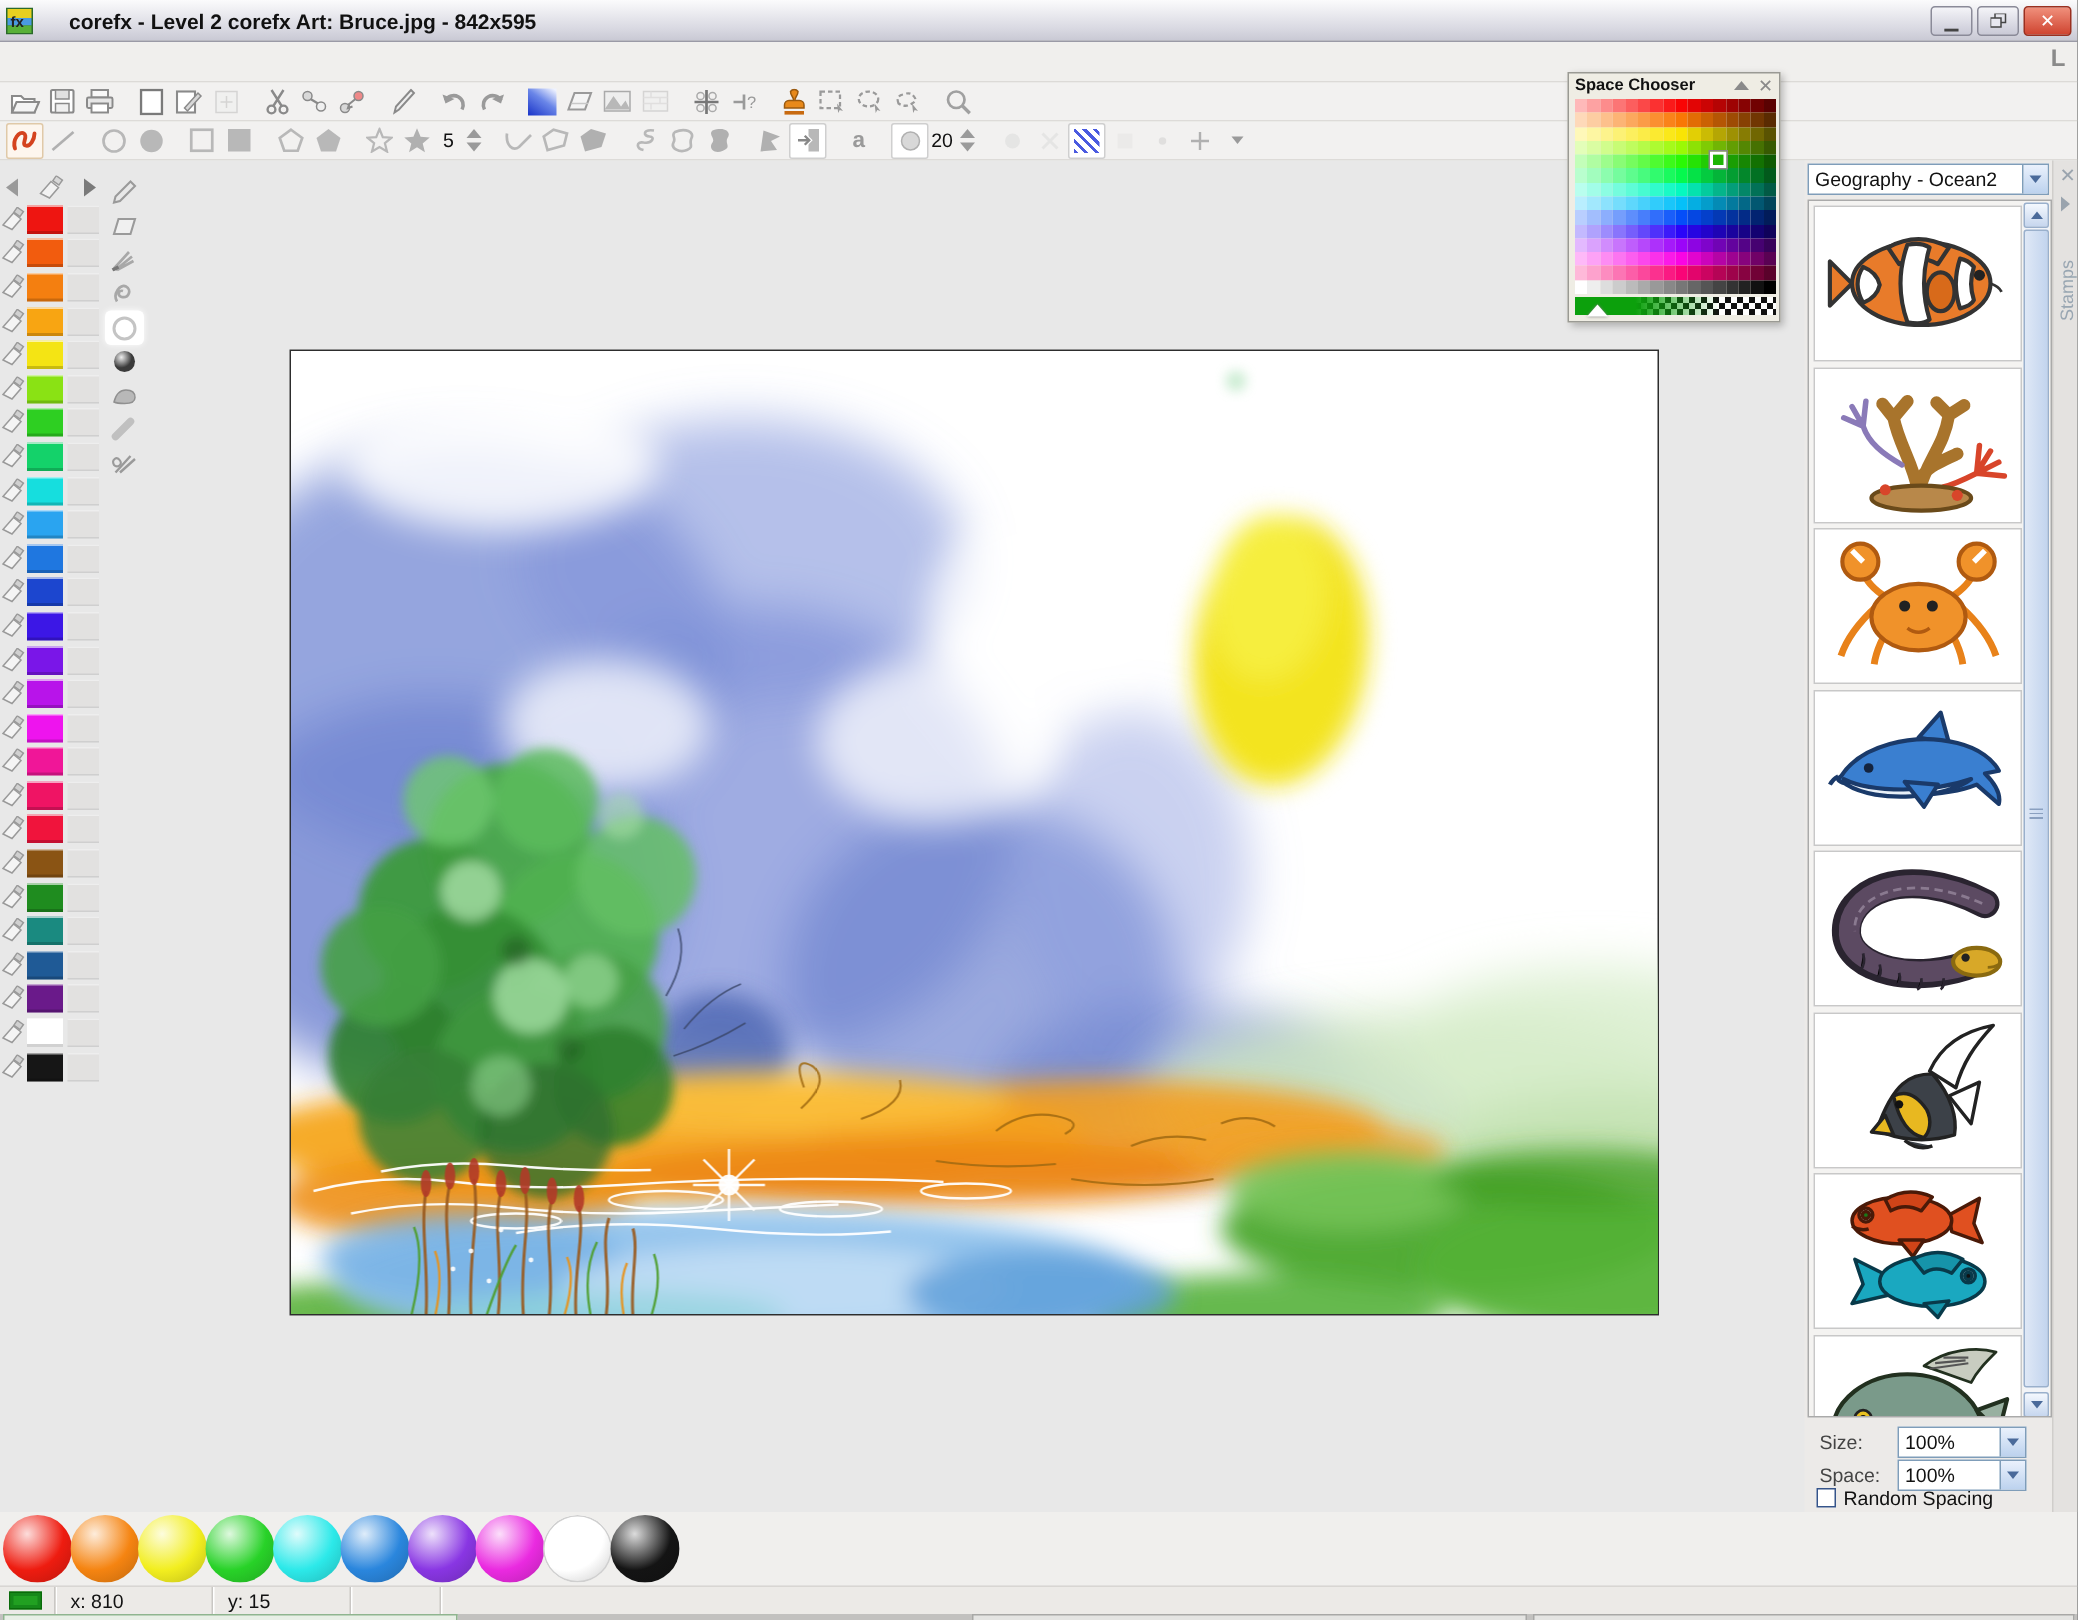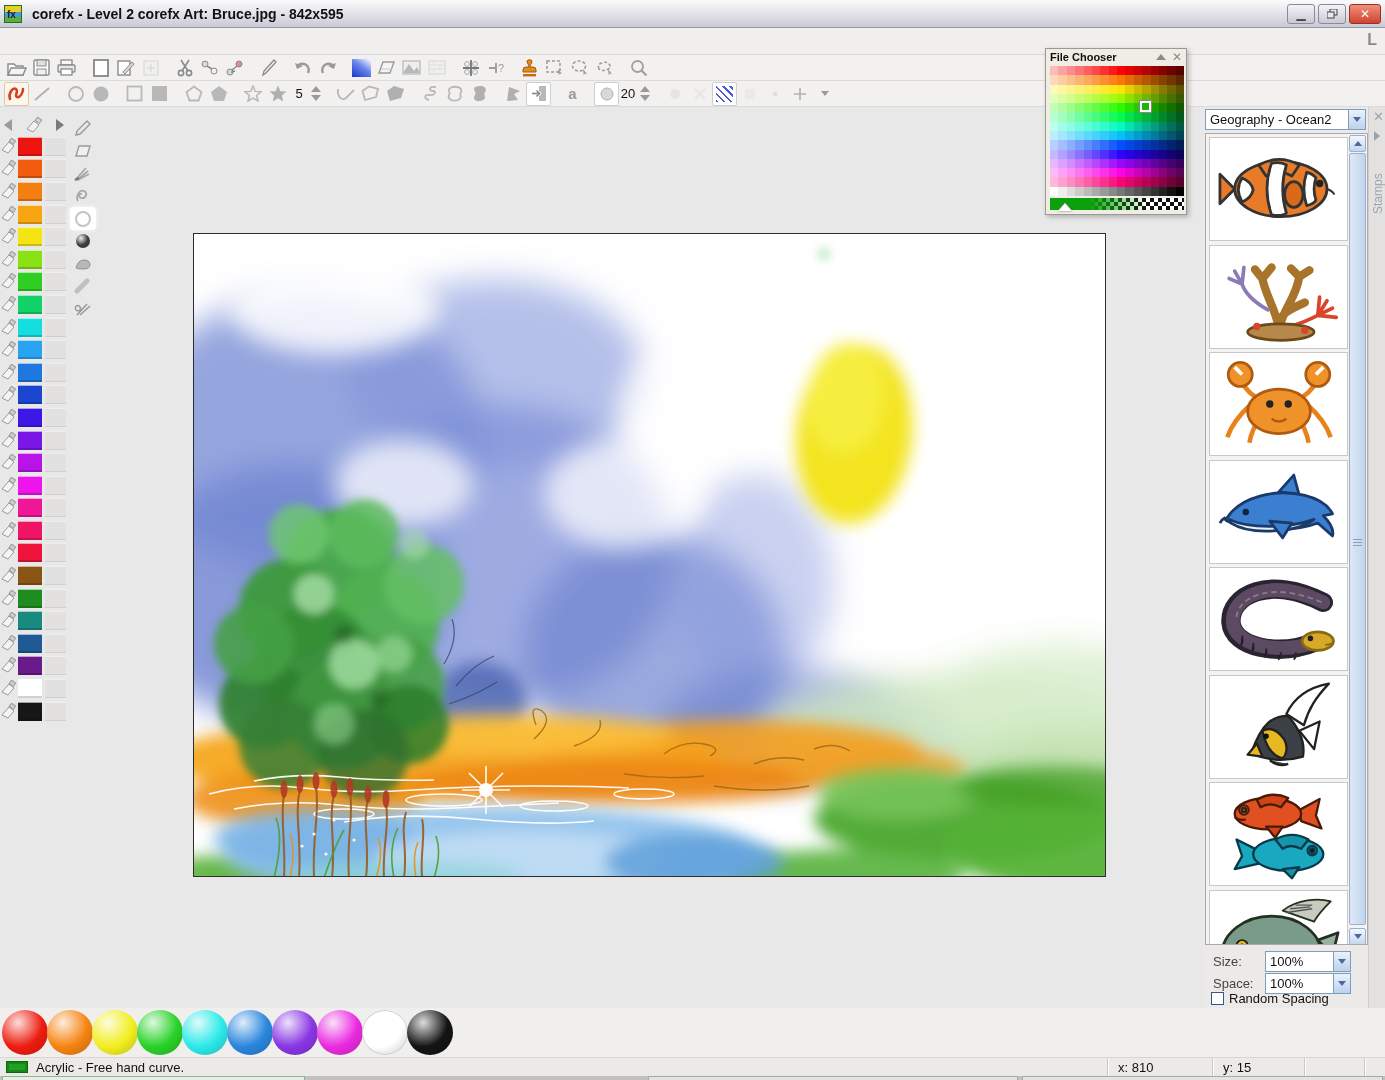--- a/index.html
+++ b/index.html
@@ -4,21 +4,21 @@
 <style>
   html,body{margin:0;padding:0;background:#555;}
   *{box-sizing:border-box;}
   #app{position:relative;width:1385px;height:1080px;background:#e8e7e5;overflow:hidden;
        font-family:"Liberation Sans","DejaVu Sans",sans-serif;color:#111;}
 
   
   .titlebar{position:absolute;left:0;top:0;width:1385px;height:28px;
     background:linear-gradient(#fbfbfc,#d9d9e2 70%,#c9c9d4);border-bottom:1px solid #9a9aa6;
     display:flex;align-items:center;padding:0 4px;}
-  .title-text{font-size:14px;font-weight:bold;margin-left:10px;flex:1;}
+  .title-text{font-size:14px;font-weight:bold;margin-left:24px;flex:1;}
   .winbtn{width:28px;height:20px;margin-left:3px;border-radius:3px;border:1px solid #8a8a98;
     background:linear-gradient(#f4f4f8,#c9c9d6);display:flex;align-items:center;justify-content:center;
     font-size:12px;color:#444;}
   .winbtn.close{background:linear-gradient(#f0907c,#cf4430);border-color:#9a3020;color:#fff;
     font-weight:bold;width:32px;}
   
   .menubar{position:absolute;left:0;top:28px;width:1385px;height:27px;background:#f0efed;
     border-bottom:1px solid #dcdad7;display:flex;align-items:center;padding:0 10px;}
   .menu-item{padding:4px 12px;font-size:13px;}
   .menu-corner{position:absolute;right:8px;top:3px;font-size:16px;font-weight:bold;color:#8a8a8a;}
@@ -1072,21 +1072,21 @@
 
     <div id="side-tab">
       <div class="x">✕</div>
       <div class="pin"></div>
       <div id="stamps-tab-label">Stamps</div>
     </div>
   </div>
 
   <div id="color-chooser">
     <div class="cc-head">
-      <div class="cc-title">File Chooser</div>
+      <div class="cc-title">Space Chooser</div>
       <div class="cc-up"></div>
       <div class="cc-x">✕</div>
     </div>
     <div id="cc-grid">
         <div style="background: rgb(254, 185, 185);"></div>
         <div style="background: rgb(253, 162, 162);"></div>
         <div style="background: rgb(253, 140, 140);"></div>
         <div style="background: rgb(252, 117, 117);"></div>
         <div style="background: rgb(252, 94, 94);"></div>
         <div style="background: rgb(251, 72, 72);"></div>
@@ -1324,21 +1324,20 @@
       <div class="big-swatch" style="background: radial-gradient(circle at 35% 28%, rgba(255, 255, 255, 0.85), rgb(44, 233, 233) 55%, rgba(0, 0, 0, 0.22)) rgb(44, 233, 233);"></div>
       <div class="big-swatch" style="background: radial-gradient(circle at 35% 28%, rgba(255, 255, 255, 0.85), rgb(42, 134, 221) 55%, rgba(0, 0, 0, 0.22)) rgb(42, 134, 221);"></div>
       <div class="big-swatch" style="background: radial-gradient(circle at 35% 28%, rgba(255, 255, 255, 0.85), rgb(137, 54, 227) 55%, rgba(0, 0, 0, 0.22)) rgb(137, 54, 227);"></div>
       <div class="big-swatch" style="background: radial-gradient(circle at 35% 28%, rgba(255, 255, 255, 0.85), rgb(234, 42, 224) 55%, rgba(0, 0, 0, 0.22)) rgb(234, 42, 224);"></div>
       <div class="big-swatch" style="background: radial-gradient(circle at 35% 28%, rgba(255, 255, 255, 0.85), rgb(255, 255, 255) 55%, rgba(0, 0, 0, 0.22)) rgb(255, 255, 255); box-shadow: rgb(207, 207, 207) 0px 0px 0px 1px inset;"></div>
       <div class="big-swatch" style="background: radial-gradient(circle at 35% 28%, rgba(255, 255, 255, 0.85), rgb(20, 20, 20) 55%, rgba(0, 0, 0, 0.22)) rgb(20, 20, 20);"></div>
     </div>
 
   <div id="statusbar">
     <div id="status-swatch"></div>
-    <div id="status-text">Acrylic - Free hand curve.</div>
     <div class="st-cell" style="width:105px">x: 810</div>
     <div class="st-cell" style="width:92px">y: 15</div>
     <div class="st-cell" style="width:60px"></div>
     <div class="st-cell" style="width:16px"></div>
   </div>
 
   <div id="taskbar">
     <div class="seg1"></div>
     <div class="seg2"></div>
     <div class="seg3"></div>

